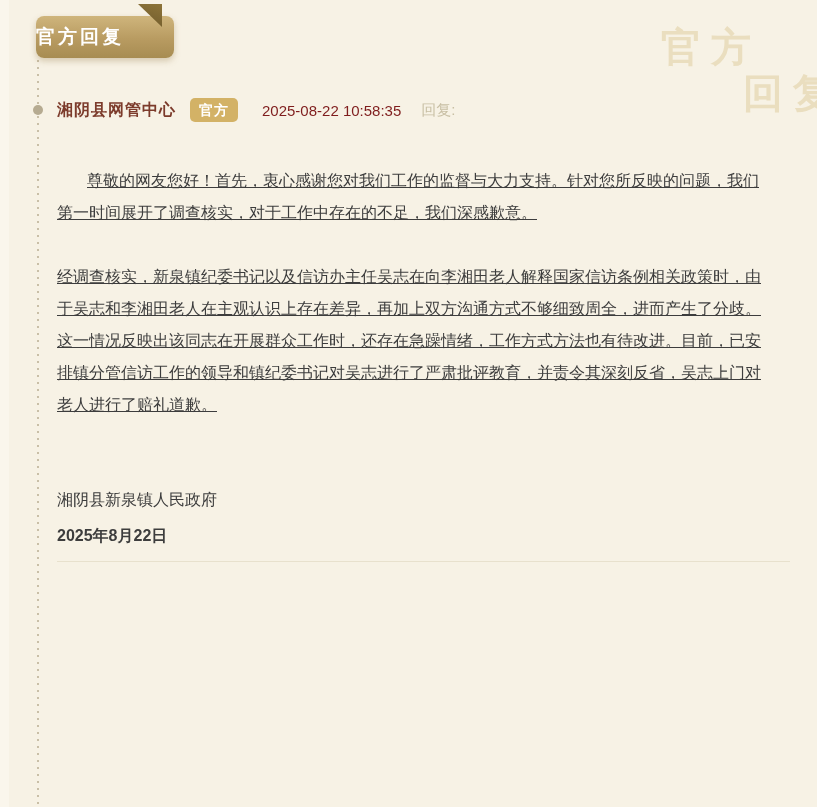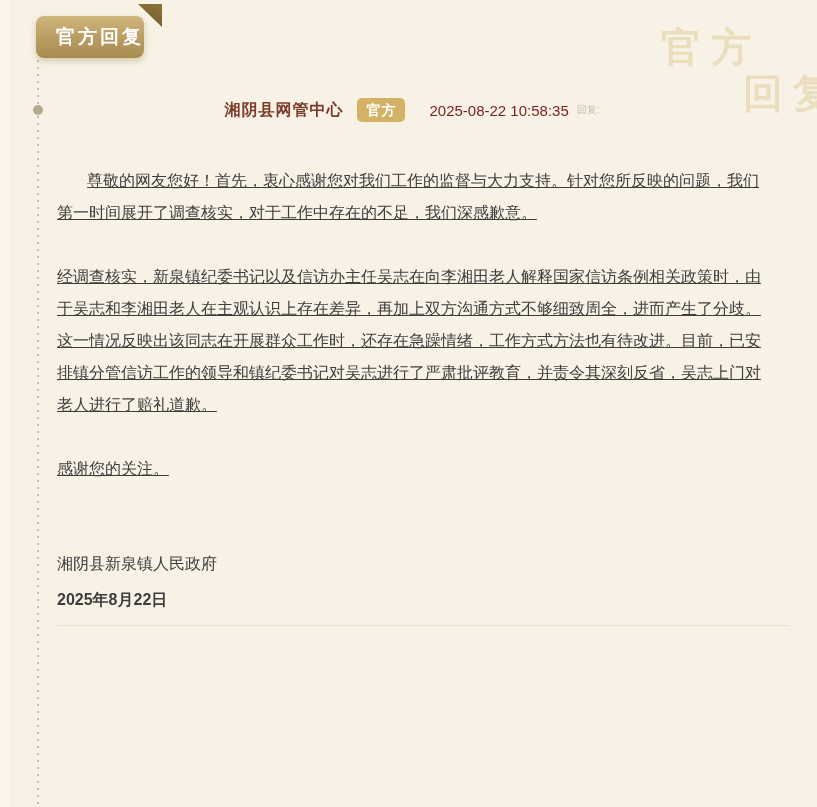--- a/index.html
+++ b/index.html
@@ -29,29 +29,29 @@
     letter-spacing: 10px;
     white-space: nowrap;
     pointer-events: none;
   }
   .wm-line1 { left: 661px; top: 20px; }
   .wm-line2 { left: 743px; top: 66px; }
 
   
   .ribbon {
     position: absolute; left: 36px; top: 16px;
-    width: 108px; height: 42px;
+    width: 138px; height: 42px;
     background: linear-gradient(180deg, #cfb57c 0%, #b89b61 55%, #a78c52 100%);
     border-radius: 8px;
     box-shadow: 0 3px 6px rgba(150, 120, 70, 0.35);
     color: #ffffff;
     font-size: 19px;
     font-weight: bold;
     letter-spacing: 3px;
-    display: flex; align-items: center; justify-content: flex-end;
+    display: flex; align-items: center; justify-content: flex-start;
     z-index: 2;
   }
   .ribbon-fold {
     position: absolute; left: 102px; top: -12px;
     width: 24px; height: 23px;
     background: linear-gradient(200deg, #8d7439, #6f5a2b);
     clip-path: polygon(0 0, 100% 0, 100% 100%);
   }
 
   
@@ -70,21 +70,20 @@
   .content {
     position: absolute; left: 57px; top: 96px;
     width: 710px;
   }
 
   
   .reply-header {
     display: flex; align-items: center;
     height: 28px;
     margin-bottom: 41px;
-    justify-content: center;
   }
   .author {
     color: #7c3b2b;
     font-weight: bold;
     font-size: 16px;
     letter-spacing: 1px;
   }
   .official-badge {
     background: #d3b266;
     color: #ffffff;
@@ -96,22 +95,22 @@
     margin-left: 14px;
     letter-spacing: 1px;
   }
   .timestamp {
     color: #7f1d1d;
     font-size: 15px;
     margin-left: 24px;
   }
   .action-label {
     color: #c8bfa4;
-    font-size: 10px;
-    margin-left: 8px;
+    font-size: 15px;
+    margin-left: 20px;
   }
 
   
   .reply-body p {
     margin: 0 0 32px 0;
     font-size: 16px;
     line-height: 32px;
     color: #3d3d3d;
     letter-spacing: 0;
     word-break: break-all;
@@ -158,21 +157,20 @@
   <div class="reply-header">
     <span class="author">湘阴县网管中心</span>
     <span class="official-badge">官方</span>
     <span class="timestamp">2025-08-22 10:58:35</span>
     <span class="action-label">回复:</span>
   </div>
 
   <div class="reply-body">
     <p class="p-indent">尊敬的网友您好！首先，衷心感谢您对我们工作的监督与大力支持。针对您所反映的问题，我们第一时间展开了调查核实，对于工作中存在的不足，我们深感歉意。</p>
     <p>经调查核实，新泉镇纪委书记以及信访办主任吴志在向李湘田老人解释国家信访条例相关政策时，由于吴志和李湘田老人在主观认识上存在差异，再加上双方沟通方式不够细致周全，进而产生了分歧。这一情况反映出该同志在开展群众工作时，还存在急躁情绪，工作方式方法也有待改进。目前，已安排镇分管信访工作的领导和镇纪委书记对吴志进行了严肃批评教育，并责令其深刻反省，吴志上门对老人进行了赔礼道歉。</p>
-    <p>感谢您的关注。</p>
   </div>
 
   <div class="signature-block">
     <div class="sig-org">湘阴县新泉镇人民政府</div>
     <div class="sig-date">2025年8月22日</div>
   </div>
 
   <div class="divider"></div>
 
 </div>

